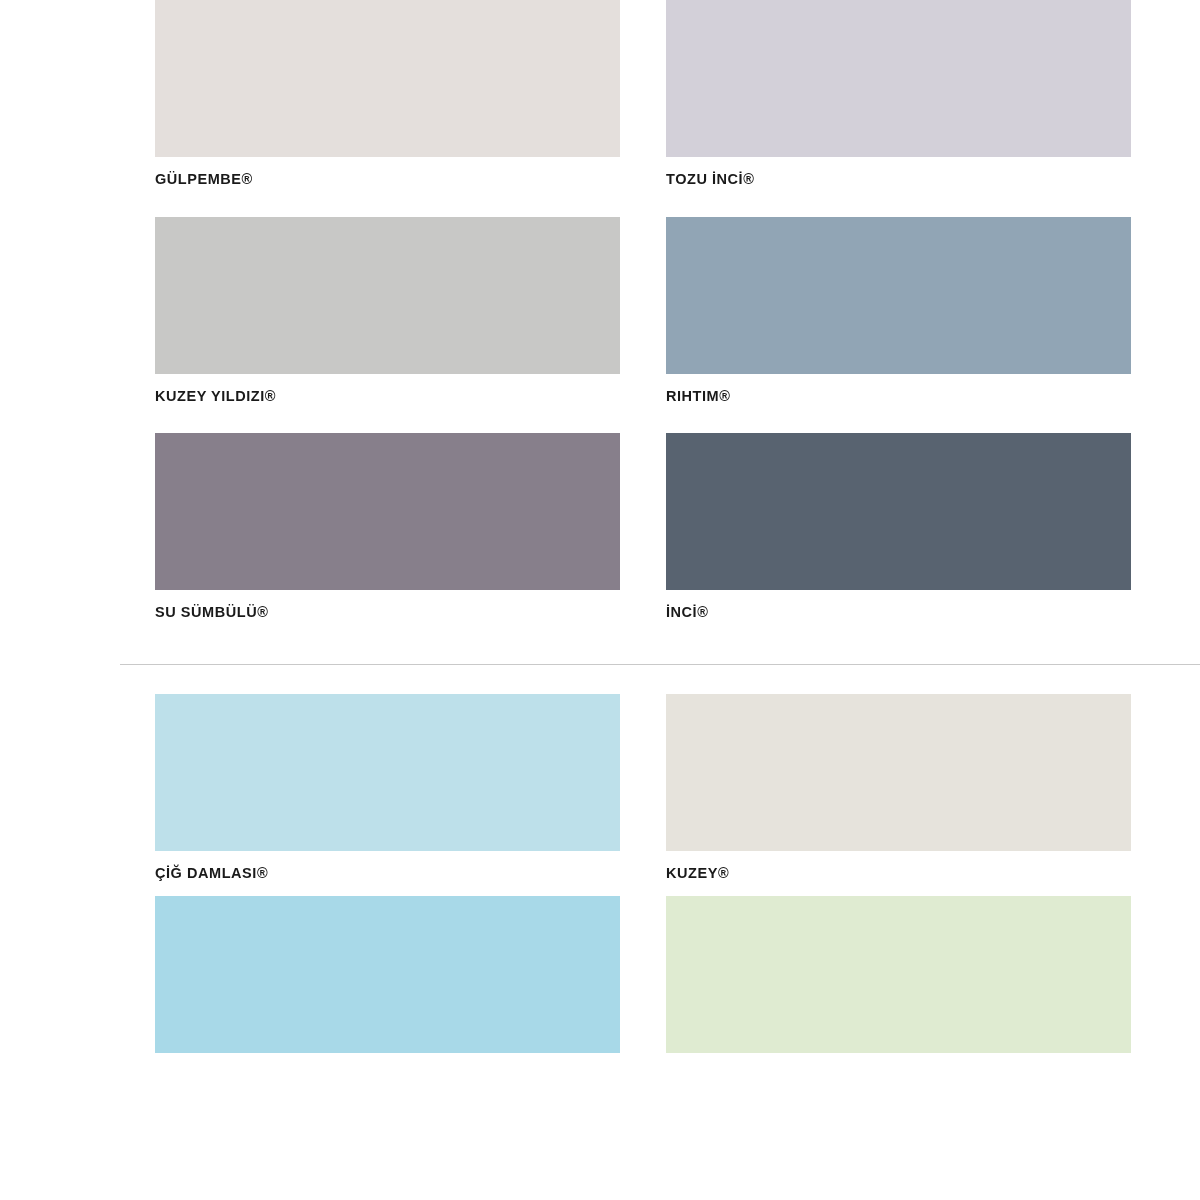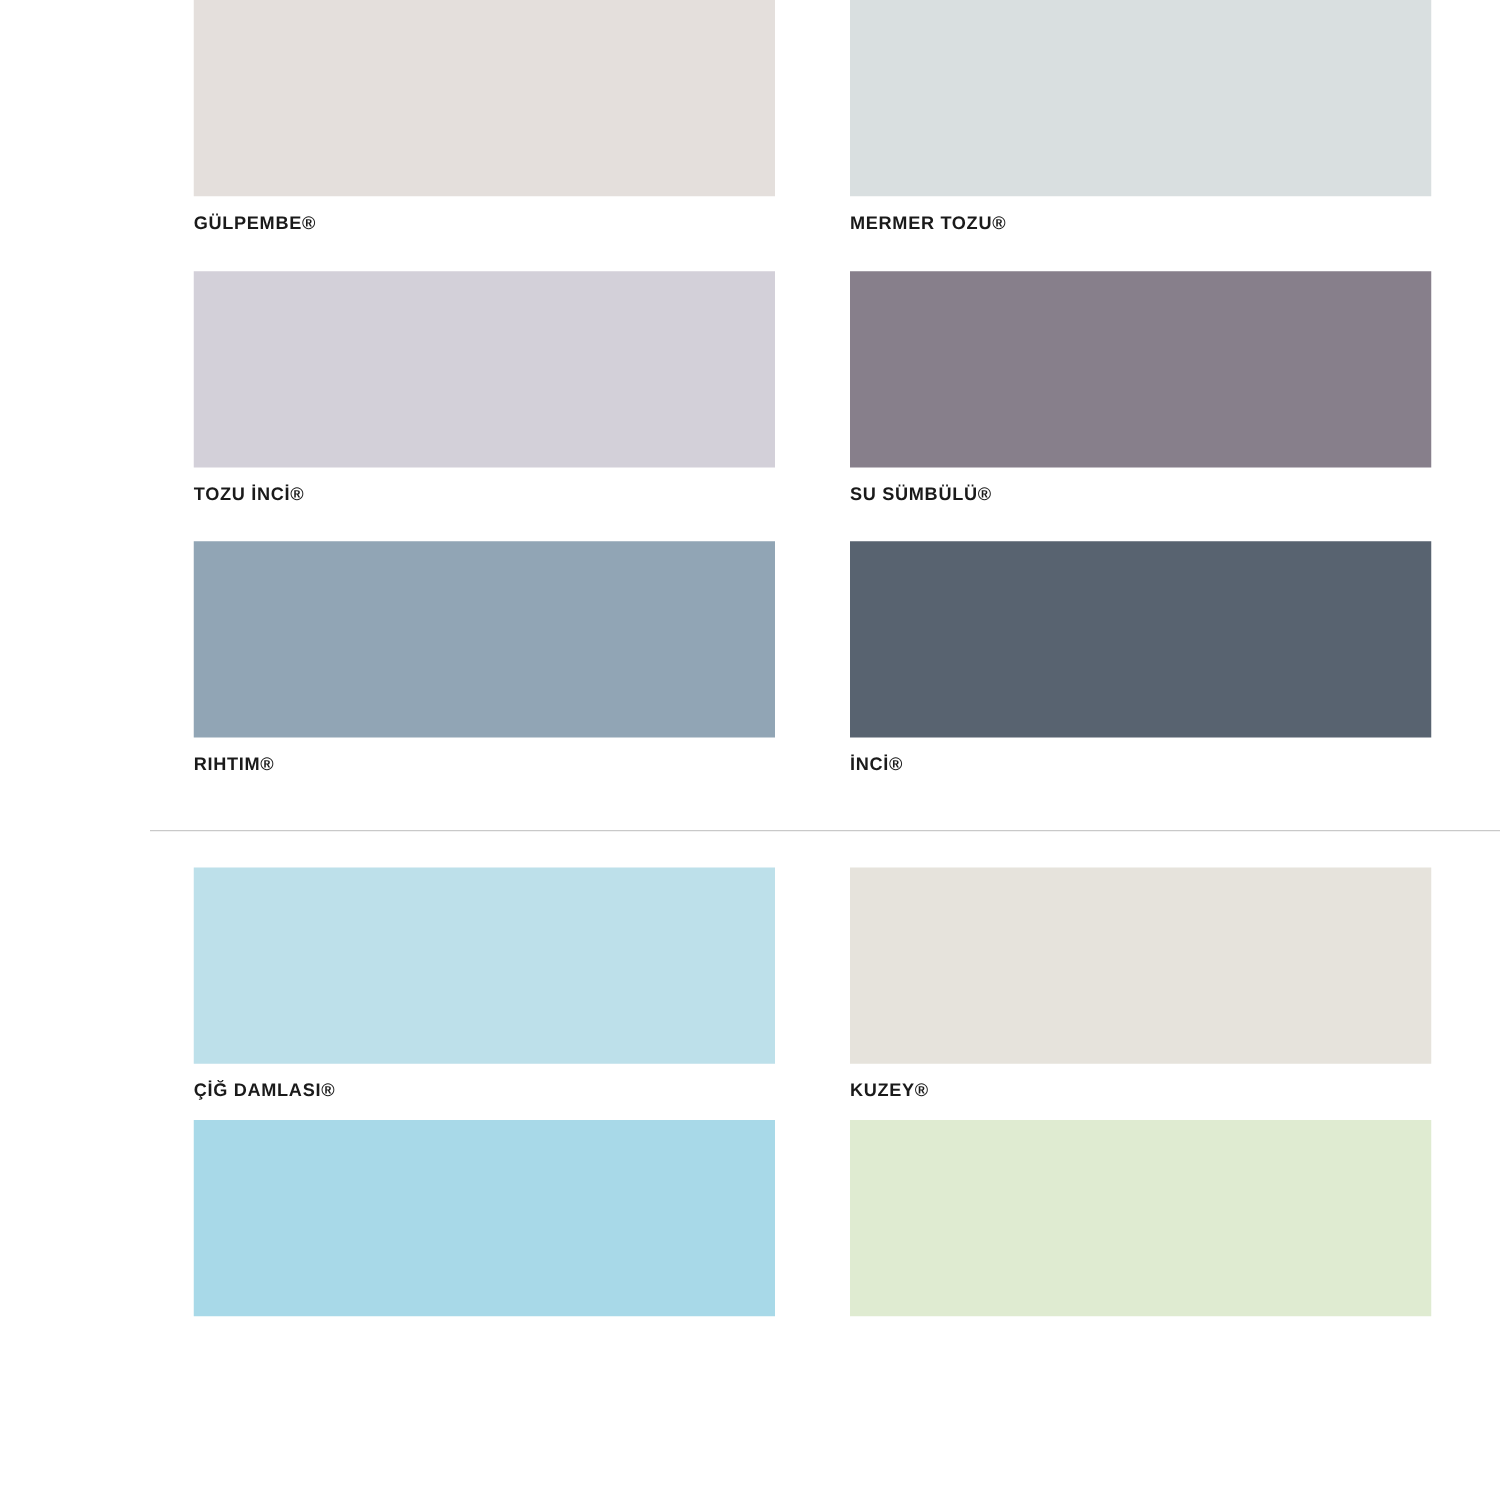--- a/index.html
+++ b/index.html
@@ -19,21 +19,21 @@
     height: 1200px;
     background: #ffffff;
   }
   .section {
     position: relative;
     width: 1200px;
   }
   .grid {
     display: grid;
     grid-template-columns: 465px 465px;
-    column-gap: 60px;
+    column-gap: 46px;
     padding-left: 155px;
     padding-right: 155px;
   }
   .swatch-cell {
     position: relative;
     margin-bottom: 30px;
   }
   .swatch-chip {
     width: 100%;
     height: 157px;
@@ -67,40 +67,40 @@
 <div class="page">
 
   <div class="section section-one">
     <div class="grid">
 
       <div class="swatch-cell">
         <div class="swatch-chip" style="background:#e4dfdc"></div>
         <div class="swatch-label">GÜLPEMBE®</div>
       </div>
 
-      <div class="swatch-cell">
-        <div class="swatch-chip" style="background:#d9dfe0"></div>
-        <div class="swatch-label">MERMER TOZU®</div>
-      </div>
 
       <div class="swatch-cell">
         <div class="swatch-chip" style="background:#d3d0d9"></div>
         <div class="swatch-label">TOZU İNCİ®</div>
       </div>
 
+      <div class="swatch-cell">
+        <div class="swatch-chip" style="background:#c8c8c6"></div>
+        <div class="swatch-label">KUZEY YILDIZI®</div>
+      </div>
 
+
+      <div class="swatch-cell">
+        <div class="swatch-chip" style="background:#91a5b5"></div>
+        <div class="swatch-label">RIHTIM®</div>
+      </div>
 
       <div class="swatch-cell">
         <div class="swatch-chip" style="background:#877f8b"></div>
         <div class="swatch-label">SU SÜMBÜLÜ®</div>
-      </div>
-
-      <div class="swatch-cell">
-        <div class="swatch-chip" style="background:#91a5b5"></div>
-        <div class="swatch-label">RIHTIM®</div>
       </div>
 
       <div class="swatch-cell">
         <div class="swatch-chip" style="background:#586370"></div>
         <div class="swatch-label">İNCİ®</div>
       </div>
 
     </div>
   </div>
 

